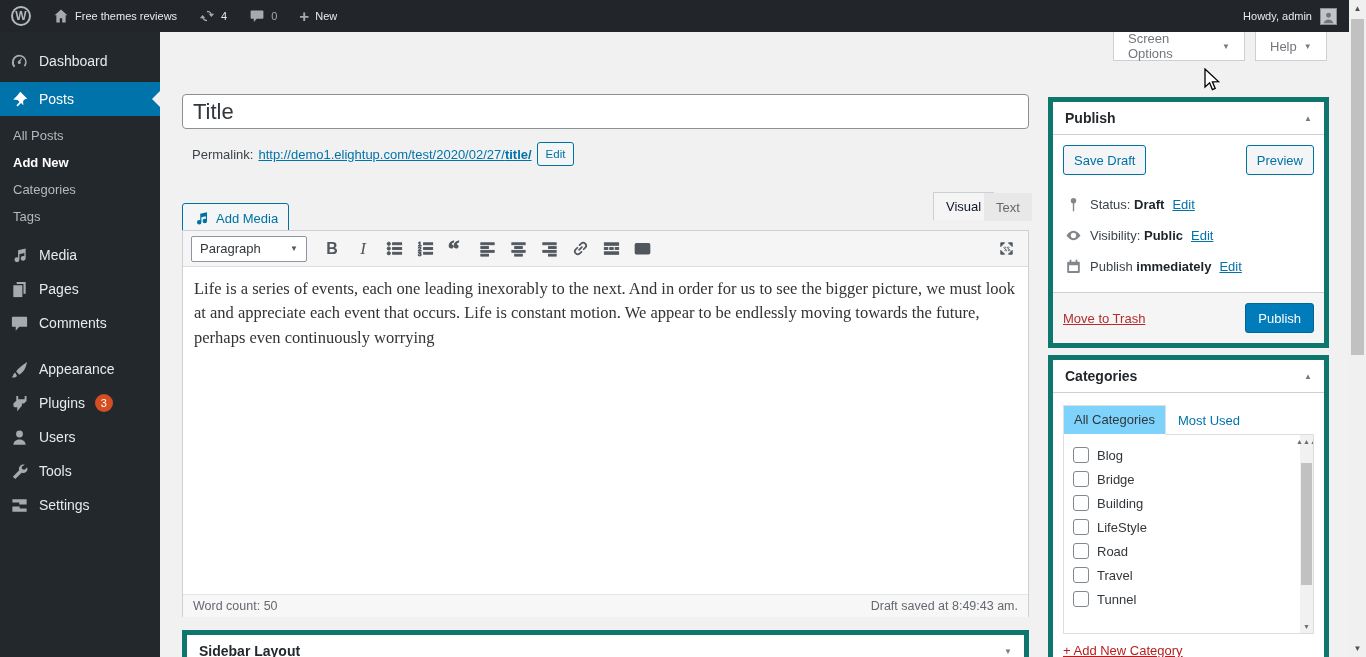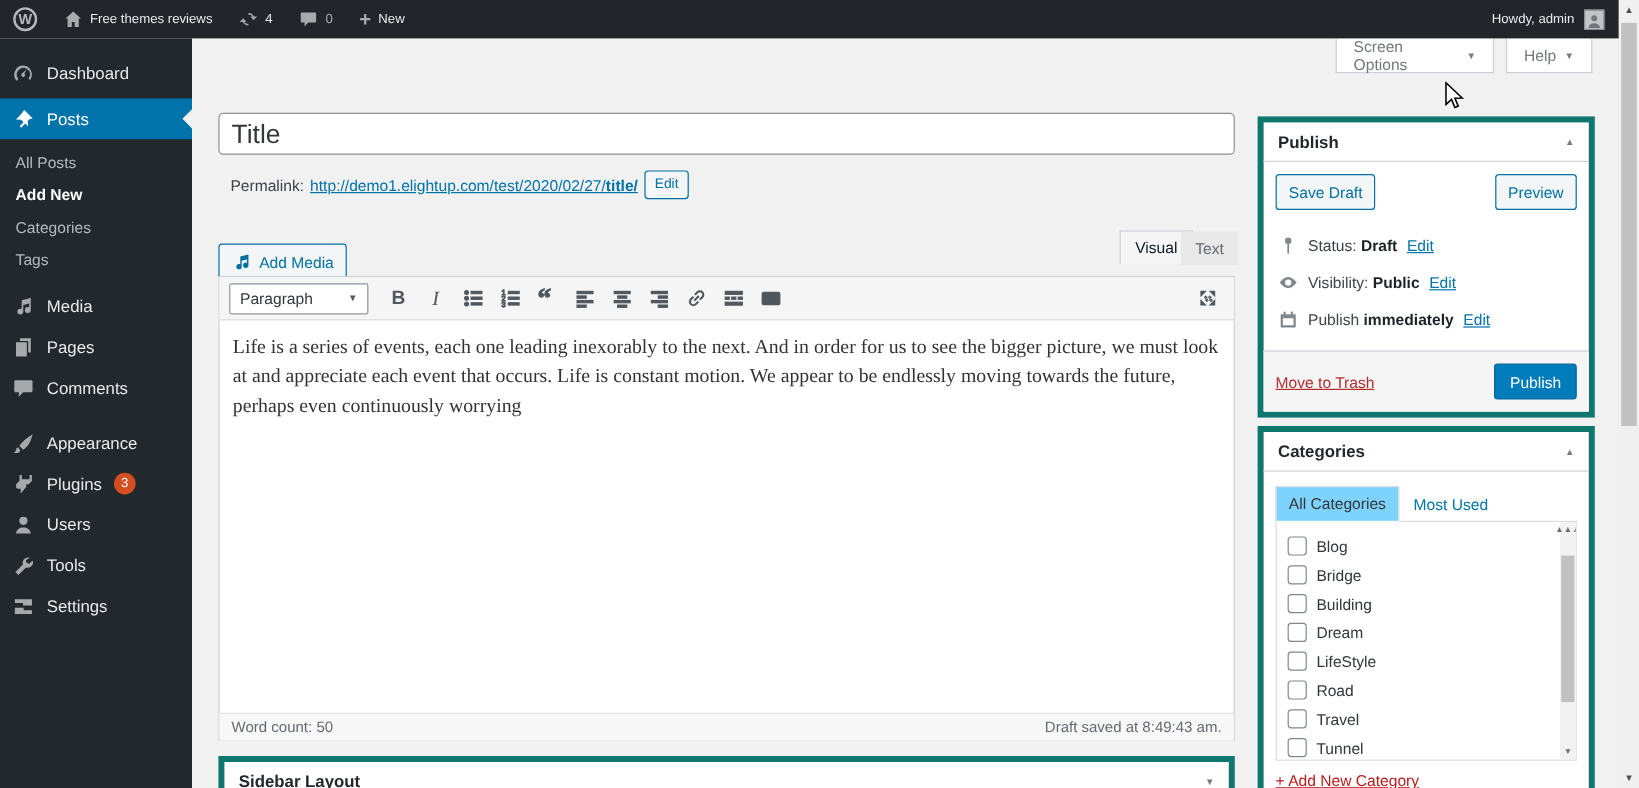--- a/index.html
+++ b/index.html
@@ -445,24 +445,20 @@
           <div class="cat-item">
               <span class="cb"></span>
               <span>Bridge</span>
             </div>
           <div class="cat-item">
               <span class="cb"></span>
               <span>Building</span>
             </div>
           <div class="cat-item">
               <span class="cb"></span>
-              <span>Dream</span>
-            </div>
-          <div class="cat-item">
-              <span class="cb"></span>
               <span>LifeStyle</span>
             </div>
           <div class="cat-item">
               <span class="cb"></span>
               <span>Road</span>
             </div>
           <div class="cat-item">
               <span class="cb"></span>
               <span>Travel</span>
             </div>

